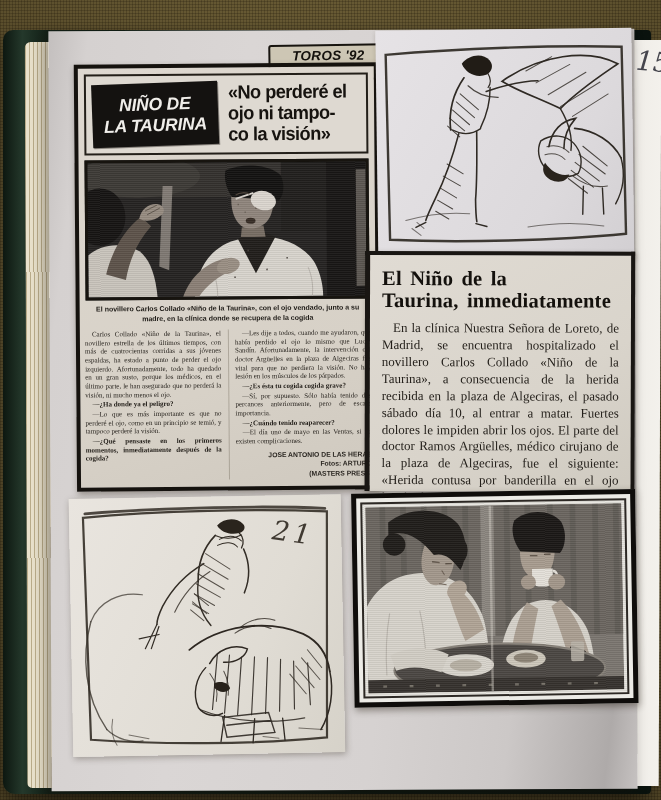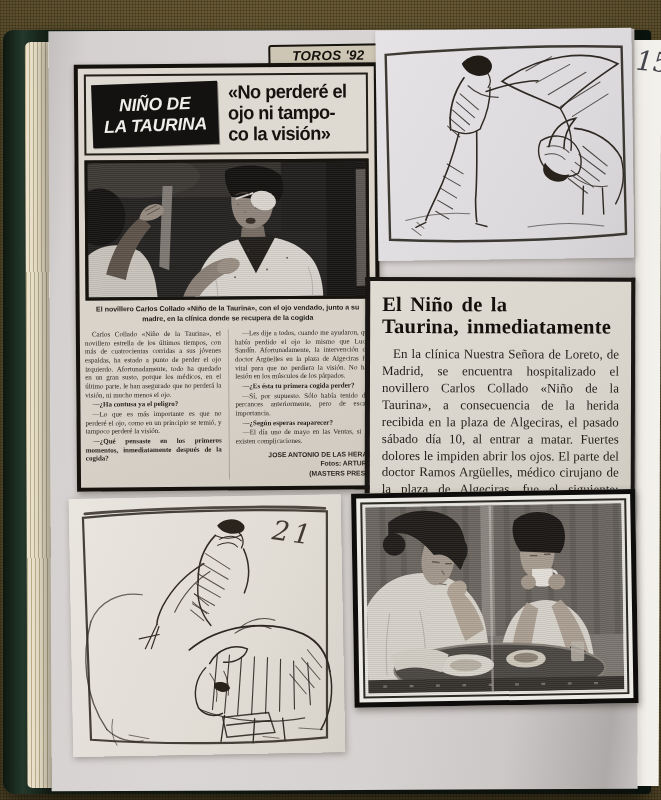--- a/index.html
+++ b/index.html
@@ -50,21 +50,21 @@
   .col.second{border-left:1px solid rgba(70,58,44,.28);padding-left:6px;}
   .col p{margin:0 0 1px;text-indent:7px;}
   .col p.q{font-weight:bold;}
   .byline{margin-top:4px;text-align:right;font-family:"Liberation Sans",sans-serif;
     font-weight:bold;font-size:6.8px;line-height:1.45;color:#2b2722;}
   
   #sketch-top{left:328px;top:0;width:256px;height:230px;z-index:2;transform:rotate(-.5deg);
     background:linear-gradient(120deg,#e6e3e6,#dcd9dc 70%,#d2cfd2);box-shadow:1px 2px 5px rgba(50,40,28,.3);}
   #sketch-top svg{width:100%;height:100%;display:block;}
   
-  #article{left:315px;top:248px;width:270px;height:240px;z-index:2;transform:rotate(.4deg);
+  #article{left:315px;top:222px;width:270px;height:240px;z-index:2;transform:rotate(.4deg);
     background:linear-gradient(150deg,#e0dbd3,#d9d4cb 60%,#cfcac0);
     border-top:4px solid #191613;border-left:5px solid #191613;border-right:4px solid #191613;
     box-sizing:border-box;padding:12px 12px 0 12px;box-shadow:1px 2px 5px rgba(50,40,28,.35);}
   #article .title{font-family:"Liberation Serif", serif;font-weight:bold;font-size:20.5px;
     line-height:1.08;color:#14110d;letter-spacing:.2px;word-spacing:3px;margin-bottom:9px;}
   #article .body p{font-family:"Liberation Serif", serif;font-size:13px;line-height:1.3;
     color:#221e19;text-align:justify;margin:0 0 2px;text-indent:11px;}
   
   #sketch-bottom{left:20px;top:466px;width:272px;height:258px;z-index:3;transform:rotate(-.8deg);
     background:linear-gradient(115deg,#e9e5df,#e0dcd4 65%,#d6d2c9);box-shadow:1px 2px 6px rgba(50,40,28,.35);}
@@ -141,29 +141,29 @@
       </div>
 
       <div class="caption">
         <div>El novillero Carlos Collado «Niño de la Taurina», con el ojo vendado, junto a su</div>
         <div>madre, en la clínica donde se recupera de la cogida</div>
       </div>
 
       <div class="cols">
         <div class="col">
           <p>Carlos Collado «Niño de la Taurina», el novillero estrella de los últimos tiempos, con más de cuatrocientas corridas a sus jóvenes espaldas, ha estado a punto de perder el ojo izquierdo. Afortunadamente, todo ha quedado en un gran susto, porque los médicos, en el último parte, le han asegurado que no perderá la visión, ni mucho menos el ojo.</p>
-          <p class="q">—¿Ha contusa ya el peligro?</p>
+          <p class="q">—¿Ha donde ya el peligro?</p>
           <p>—Lo que es más importante es que no perderé el ojo, como en un principio se temió, y tampoco perderé la visión.</p>
           <p class="q">—¿Qué pensaste en los primeros momentos, inmediatamente después de la cogida?</p>
         </div>
         <div class="col second">
           <p>—Les dije a todos, cuando me ayudaron, que había perdido el ojo lo mismo que Lucio Sandín. Afortunadamente, la intervención del doctor Argüelles en la plaza de Algeciras fue vital para que no perdiera la visión. No hay lesión en los músculos de los párpados.</p>
-          <p class="q">—¿Es ésta tu primera cogida perder?</p>
+          <p class="q">—¿Es ésta tu cogida cogida grave?</p>
           <p>—Sí, por supuesto. Sólo había tenido dos percances anteriormente, pero de escasa importancia.</p>
-          <p class="q">—¿Según esperas reaparecer?</p>
+          <p class="q">—¿Cuándo tenido reaparecer?</p>
           <p>—El día uno de mayo en las Ventas, si no existen complicaciones.</p>
           <div class="byline">
             <div>JOSE ANTONIO DE LAS HERAS</div>
             <div>Fotos: ARTURO</div>
             <div>(MASTERS PRESS)</div>
           </div>
         </div>
       </div>
     </div>
 

